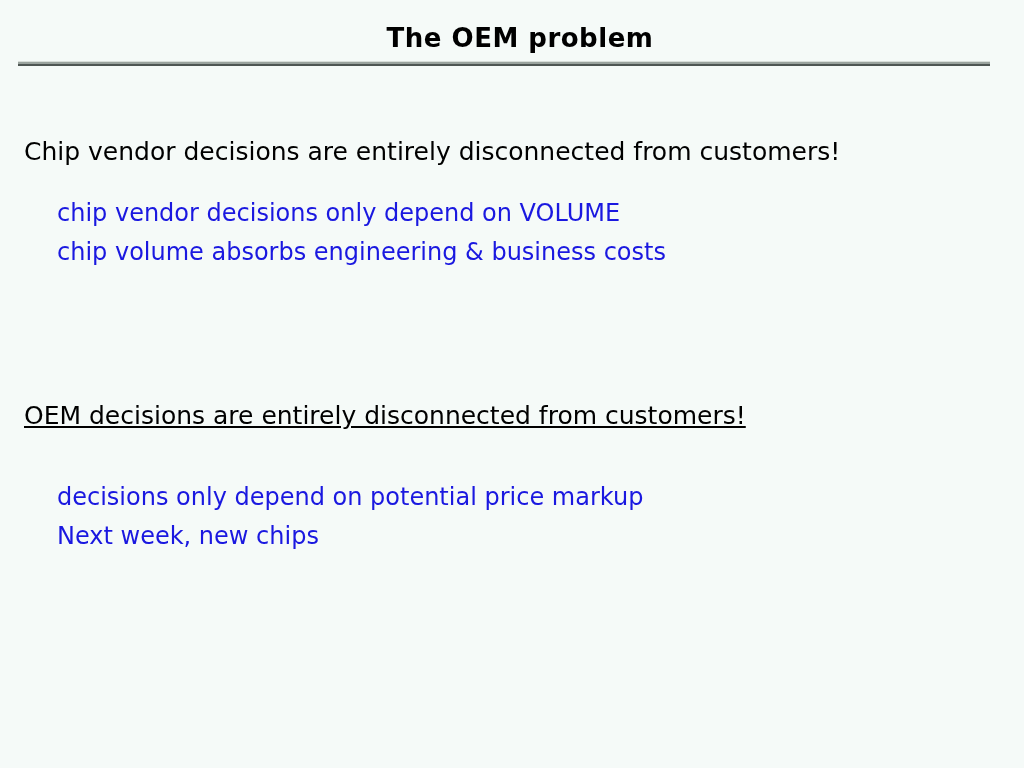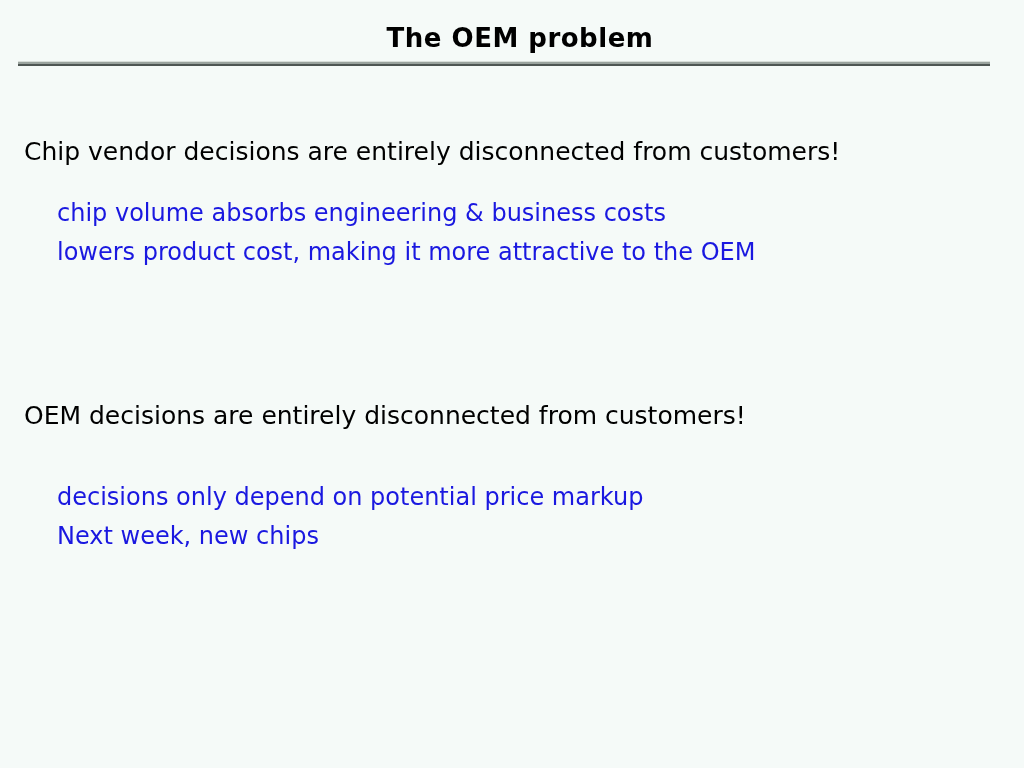--- a/index.html
+++ b/index.html
@@ -73,40 +73,40 @@
 
   .blue-block .text-line,
   .heading-line .text-line {
     display: block;
     white-space: nowrap;
   }
 
   
   #heading-chip-vendor { left: 24px; top: 120px; margin-top: 12px; }
   #block-chip-vendor   { left: 57px; top: 194px; }
-  #heading-oem         { left: 24px; top: 396px; }
+  #heading-oem         { left: 24px; top: 396px; text-decoration: underline; }
   #block-oem           { left: 57px; top: 478px; }
   #block-closing       { left: 24px; top: 678px; }
 </style>
 </head>
 <body>
 
 <div class="slide">
 
   <div class="slide-title">The OEM problem</div>
 
   <div class="title-rule"></div>
 
   <div class="body-block heading-line" id="heading-chip-vendor">
     <span class="text-line">Chip vendor decisions are entirely disconnected from customers!</span>
   </div>
 
   <div class="body-block blue-block" id="block-chip-vendor">
+    <span class="text-line">chip vendor decisions only depend on VOLUME</span>
     <span class="text-line">chip volume absorbs engineering &amp; business costs</span>
-    <span class="text-line">lowers product cost, making it more attractive to the OEM</span>
   </div>
 
   <div class="body-block heading-line" id="heading-oem">
     <span class="text-line">OEM decisions are entirely disconnected from customers!</span>
   </div>
 
   <div class="body-block blue-block" id="block-oem">
     <span class="text-line">decisions only depend on potential price markup</span>
     <span class="text-line">Next week, new chips</span>
   </div>

